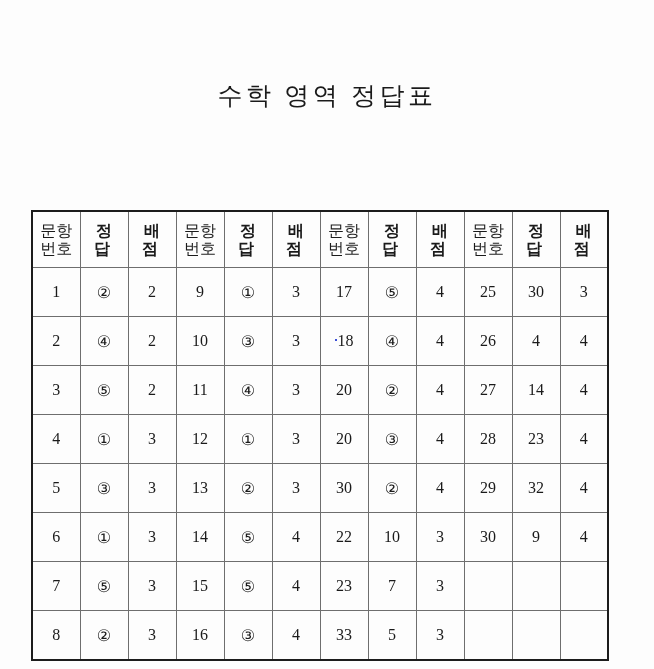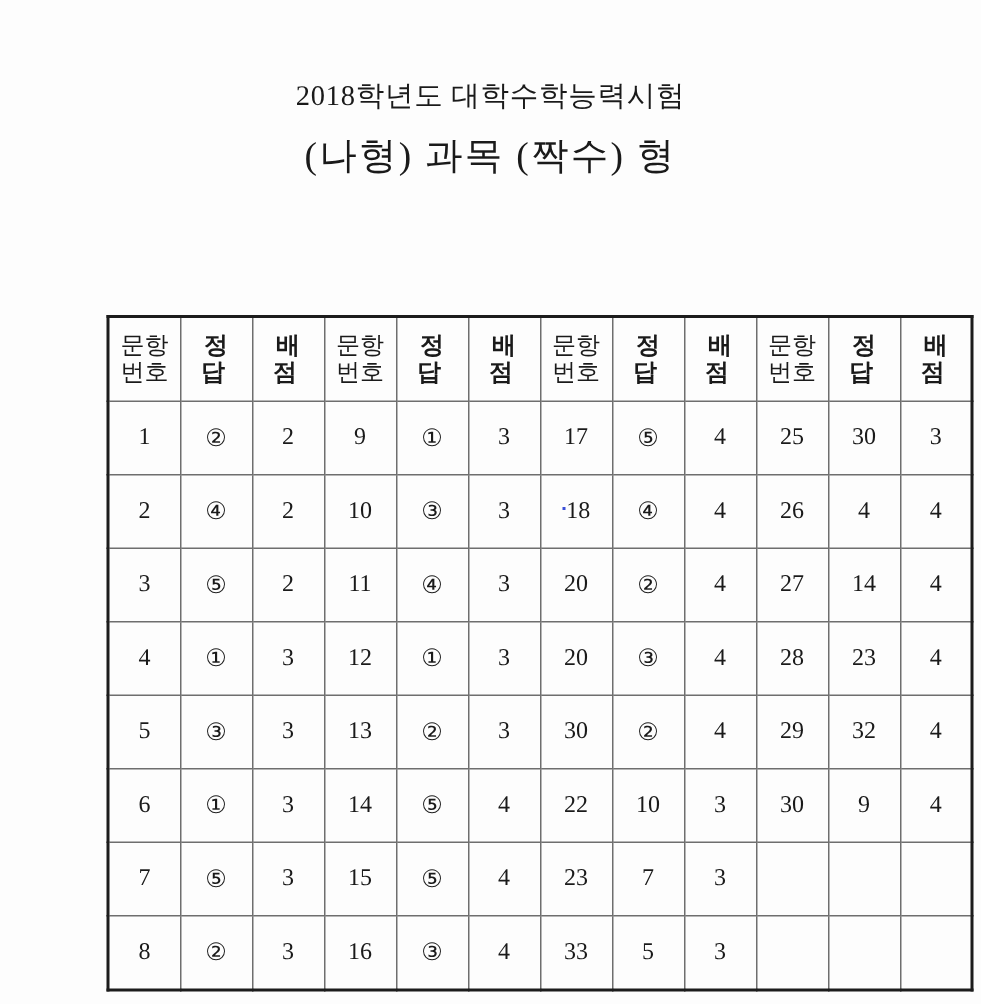--- a/index.html
+++ b/index.html
@@ -43,21 +43,20 @@
 
   
   .table-wrap {
     position: absolute;
     left: 31px;
     top: 210px;
   }
   table.answer-table {
     border-collapse: collapse;
     table-layout: fixed;
-    margin-left: 40px;
   }
   table.answer-table td {
     border: 1px solid #6e6e6e;
     text-align: center;
     vertical-align: middle;
     font-size: 16px;
     padding: 0;
   }
   
   table.answer-table {
@@ -115,22 +114,21 @@
     vertical-align: middle;
     margin-right: 1px;
     position: relative;
     top: -2px;
   }
 </style>
 </head>
 <body>
 
 <div class="title-block">
-  <div class="title-line-1">2018학년도 대학수학능력시험</div>
-  <div class="title-line-3">(나형) 과목 (짝수) 형</div>
+  <div class="title-line-2">수학 영역 정답표</div>
 </div>
 
 <div class="table-wrap">
   <table class="answer-table" id="answer-table">
     <colgroup>
       <col class="c-num">
         <col class="c-ans">
         <col class="c-pts">
       <col class="c-num">
         <col class="c-ans">

